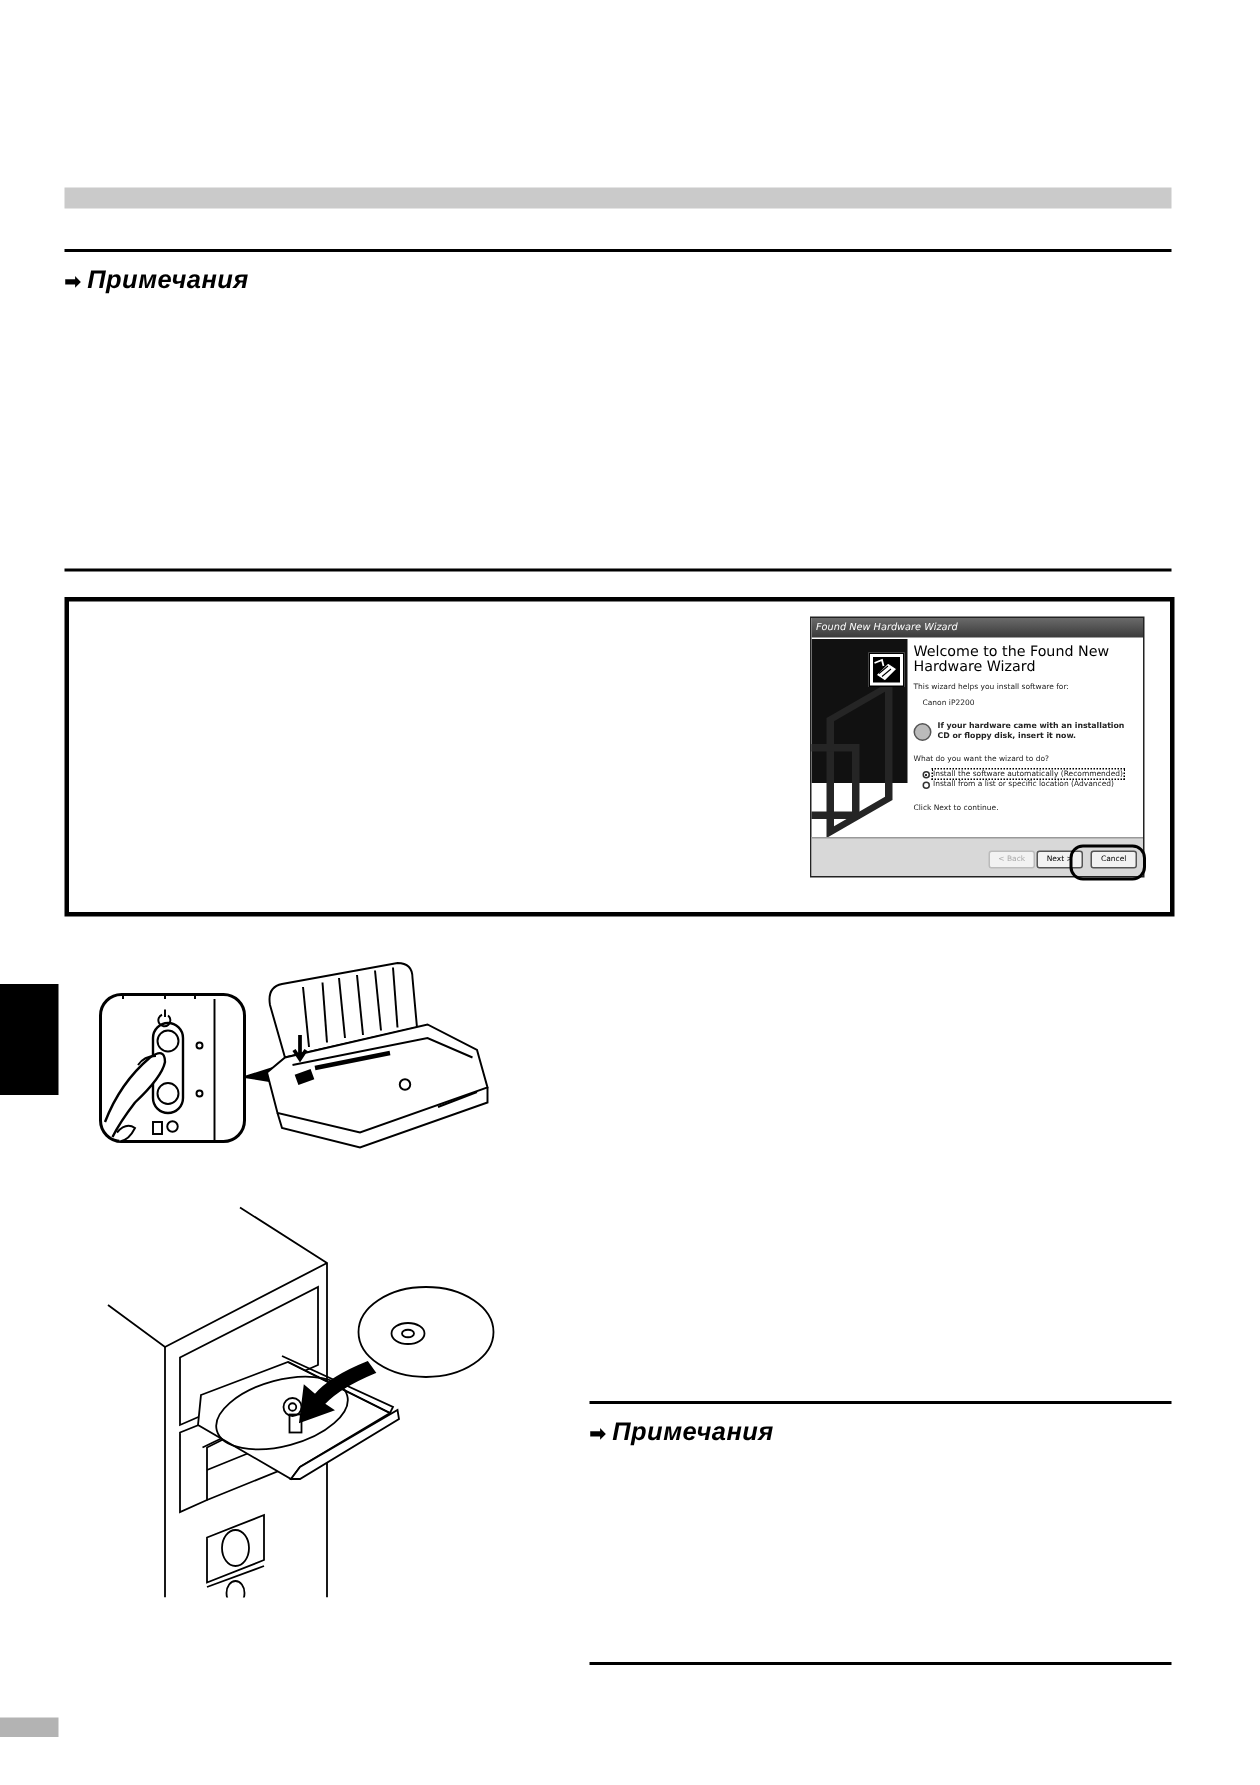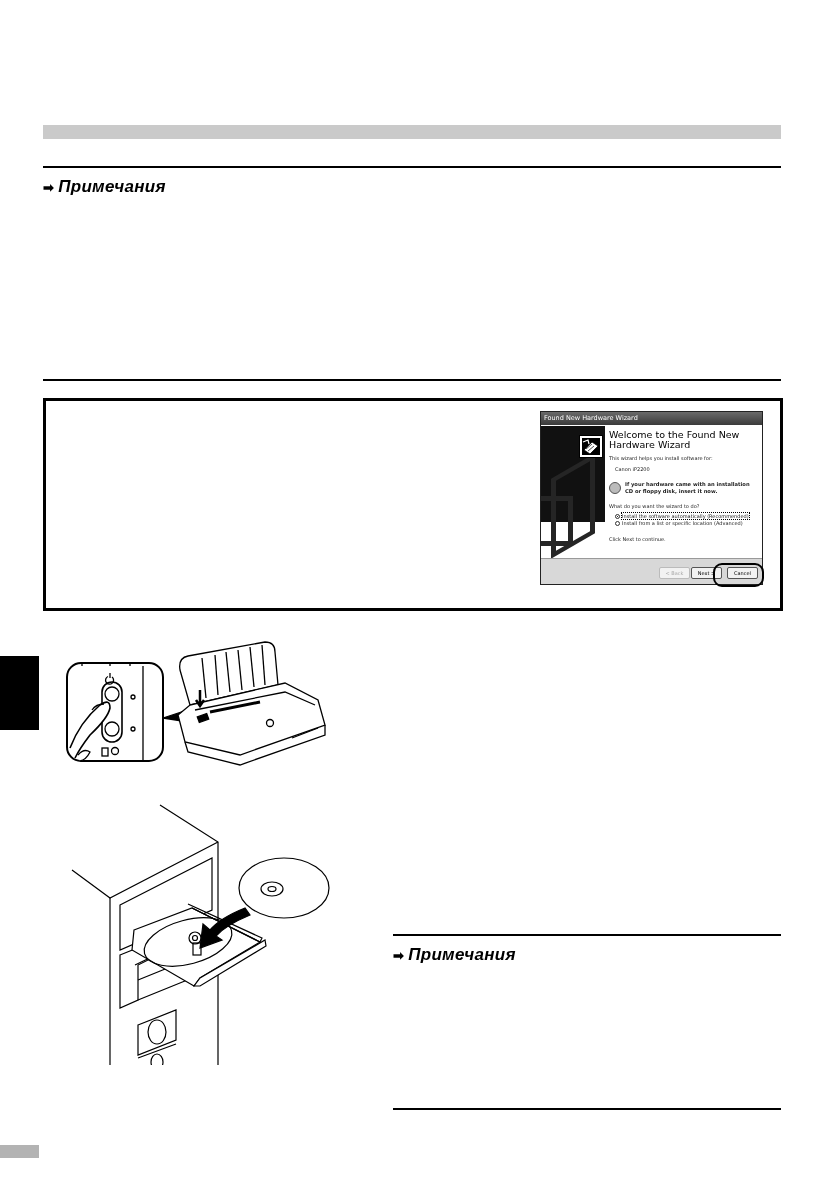--- a/index.html
+++ b/index.html
@@ -8,21 +8,21 @@
   .gray-bar { left:43px; top:125px; width:738px; height:14px; background:#cacaca; }
   .rule { background:#000; }
   .note-heading { font-family:"Liberation Sans", sans-serif; font-weight:bold; font-style:italic; font-size:17px; letter-spacing:0.3px; display:flex; align-items:center; gap:4px; }
   .note-heading .arrow { font-style:normal; font-size:13px; }
   .boxed { left:43px; top:398px; width:734px; height:207px; border:3px solid #000; }
   .side-tab { left:0; top:656px; width:39px; height:74px; background:#000; }
   .page-tab { left:0; top:1145px; width:39px; height:13px; background:#b3b3b3; }
 
   
   .wizard { left:540px; top:411px; width:221px; height:172px; border:1px solid #222; background:#fff; font-family:"DejaVu Sans", sans-serif; overflow:hidden; }
-  .wiz-title { height:13px; background:linear-gradient(#6a6a6a,#3a3a3a); color:#fff; font-size:6.5px; line-height:13px; padding-left:3px; }
+  .wiz-title { height:13px; background:linear-gradient(#6a6a6a,#3a3a3a); color:#fff; font-size:6.5px; line-height:13px; padding-left:3px;font-style:italic; }
   .wiz-body { position:absolute; top:14px; left:0; right:0; height:96px; }
   .wiz-left { position:absolute; left:0; top:0; width:64px; height:100%; background:#111; }
   .wiz-left .deco { position:absolute; border:5px solid #252525; }
   .wiz-icon { position:absolute; left:38px; top:9px; width:22px; height:21px; background:#fff; border:1px solid #000; }
   .wiz-right { position:absolute; left:68px; top:4px; right:3px; font-size:5px; line-height:1.3; color:#222; }
   .wiz-heading { font-size:9.5px; line-height:1.1; color:#000; margin-bottom:4px; }
   .wiz-line { margin-bottom:5px; }
   .wiz-bold { font-weight:bold; font-size:5.2px; display:flex; gap:4px; align-items:center; margin:8px 0 9px; }
   .wiz-cd { width:10px; height:10px; border-radius:50%; background:#bbb; border:1px solid #555; flex-shrink:0; }
   .wiz-radio { display:flex; align-items:center; gap:2px; margin-left:6px; margin-bottom:1px; }

